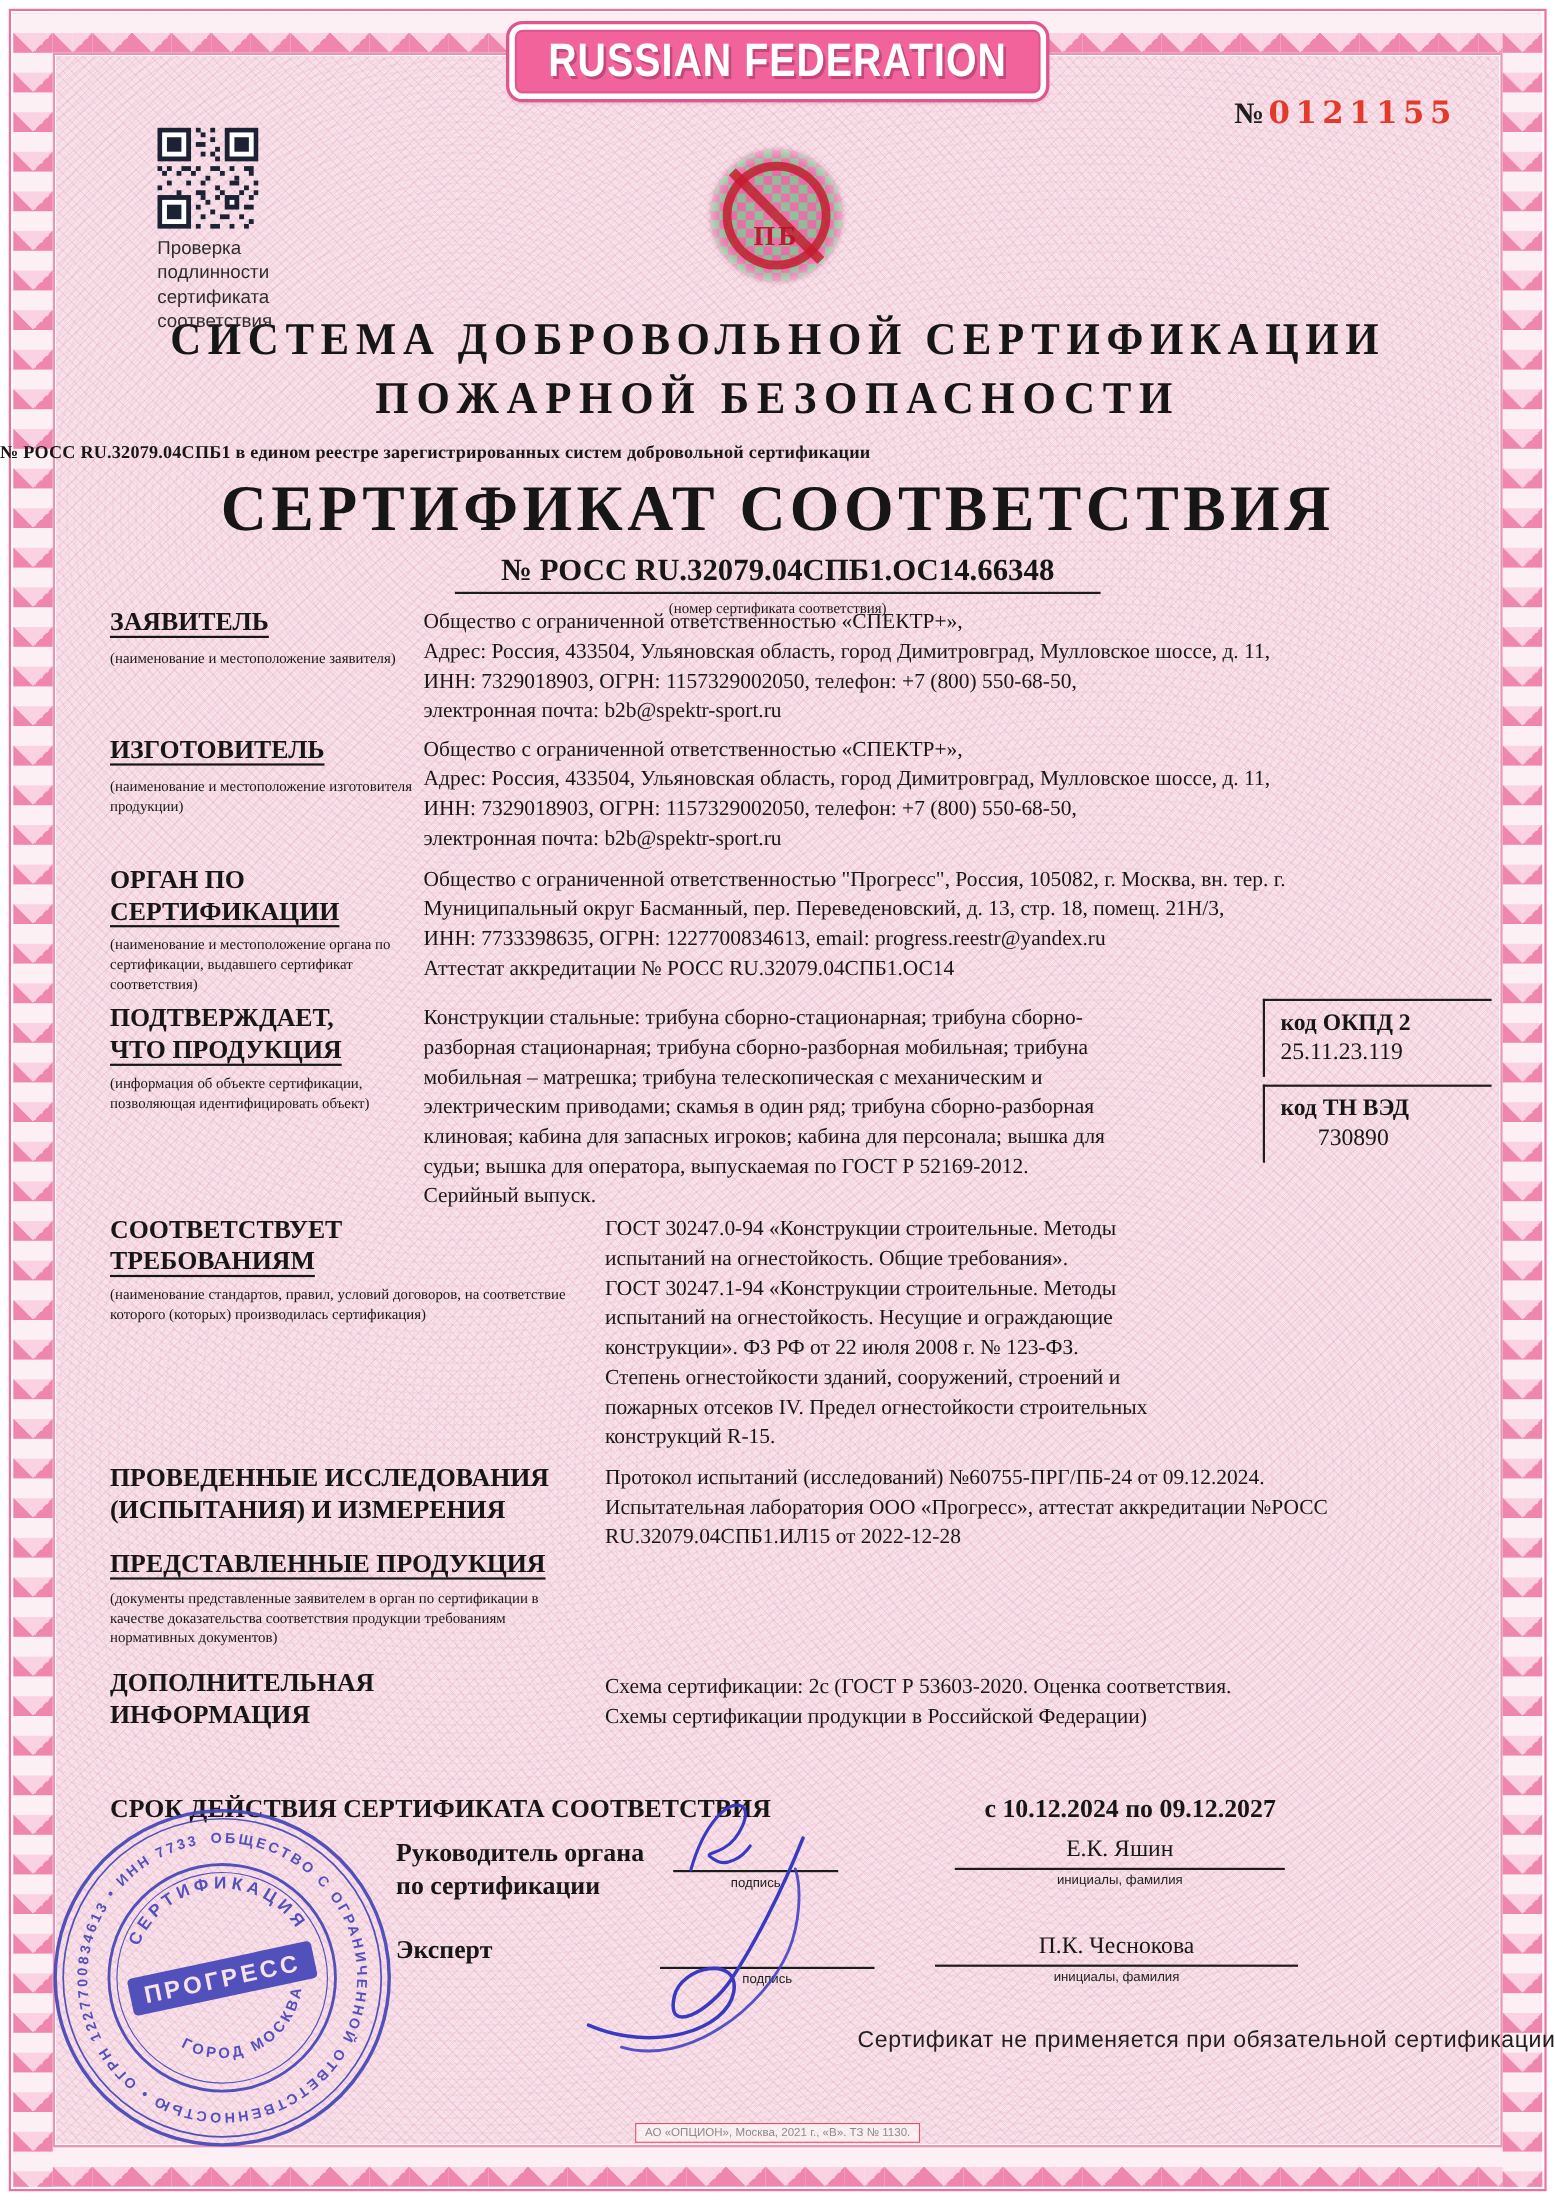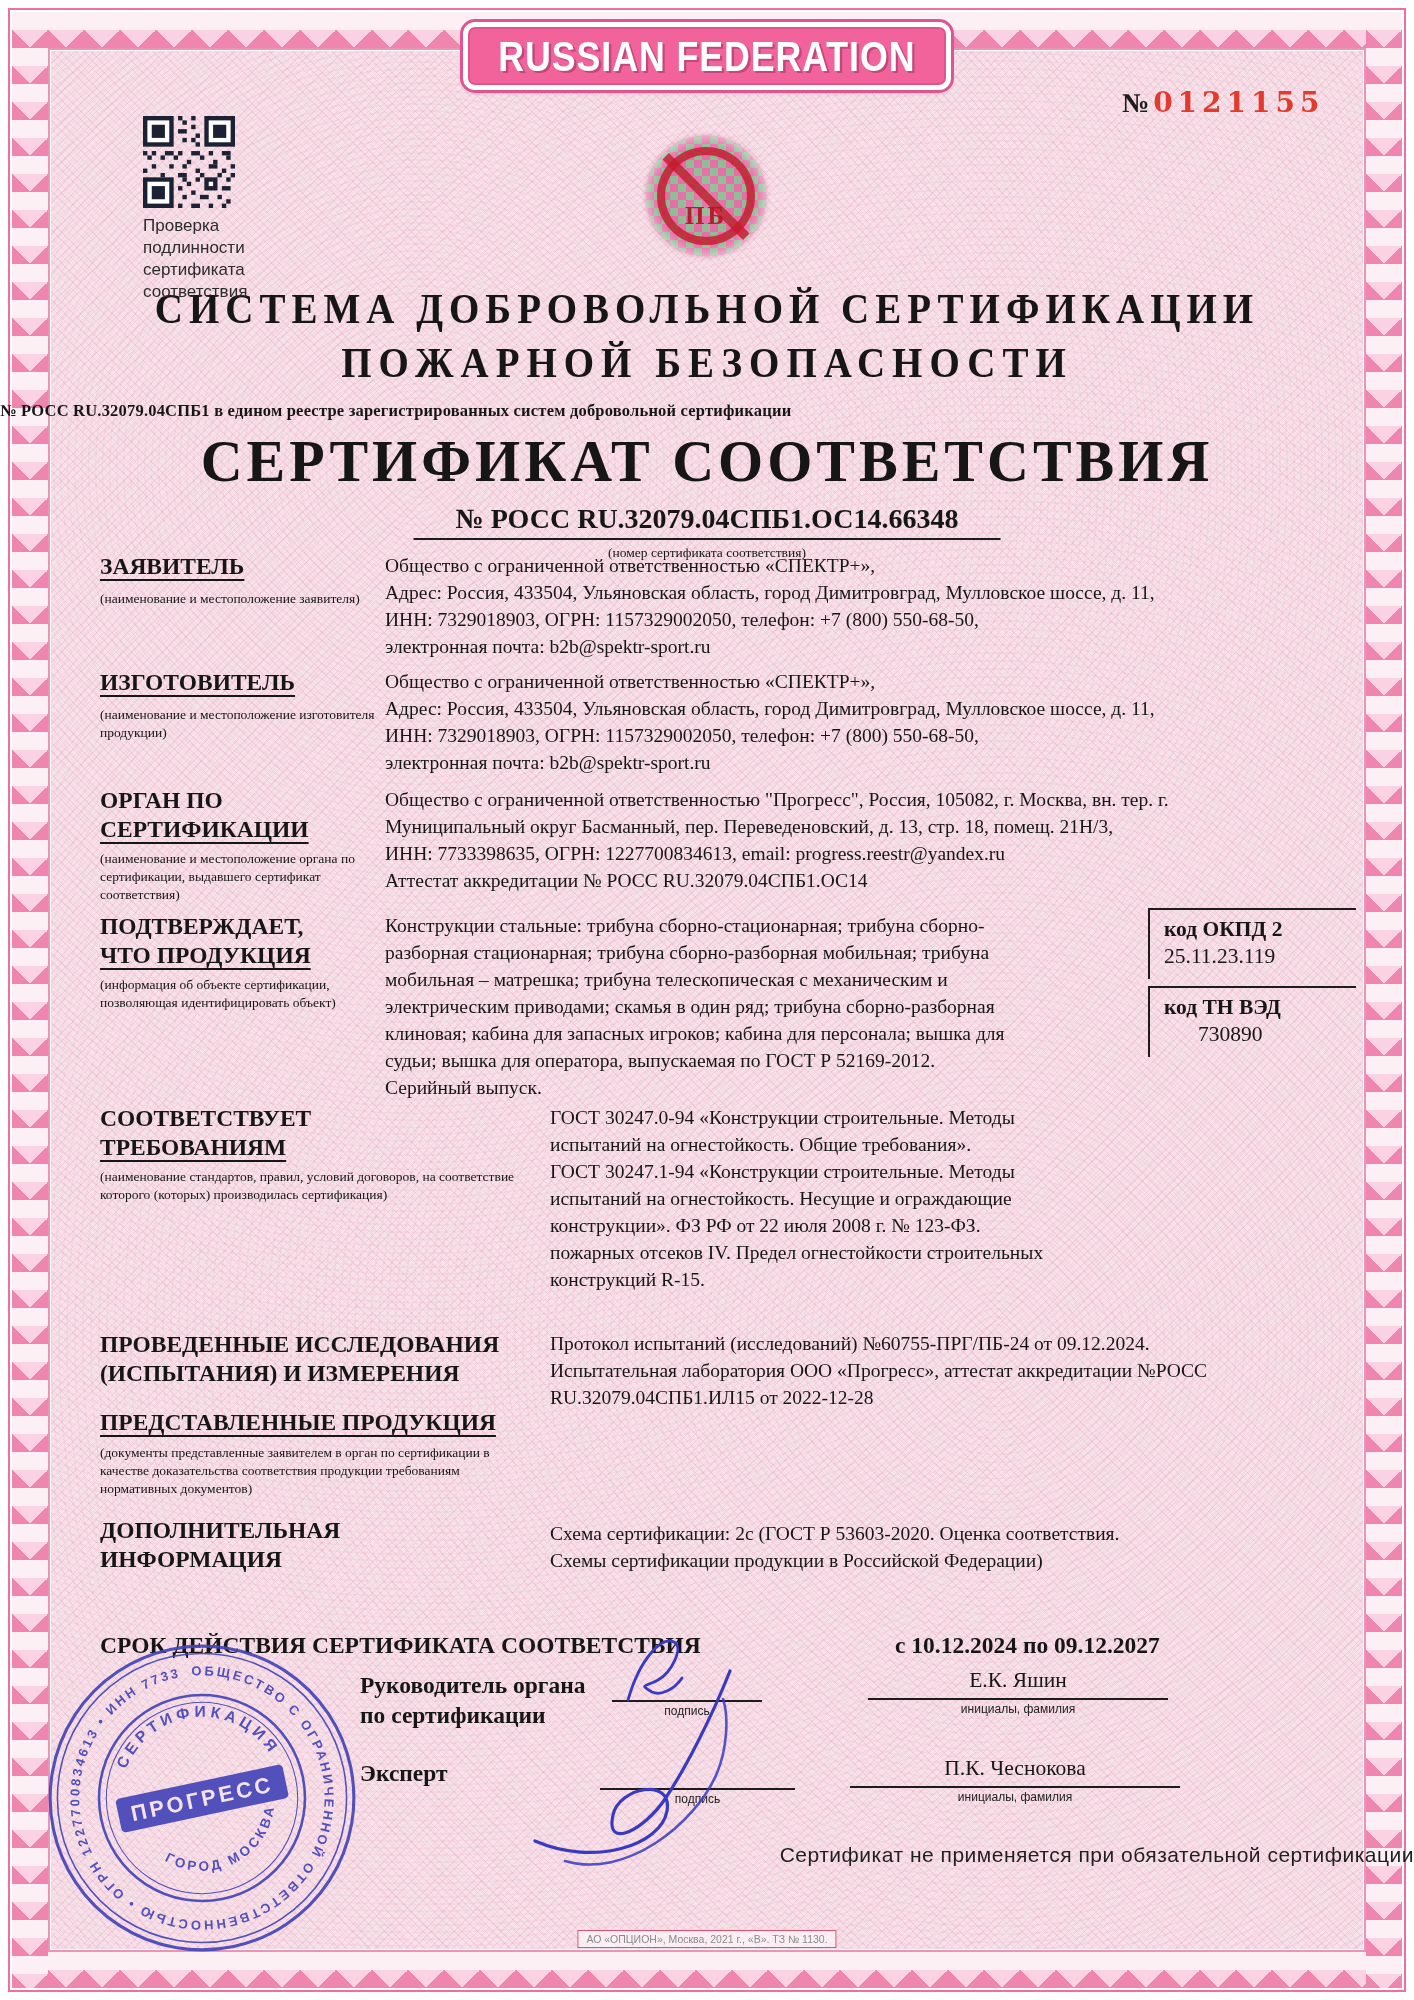--- a/index.html
+++ b/index.html
@@ -249,20 +249,21 @@
   <span>СООТВЕТСТВУЕТ</span><br>
   <span class="u">ТРЕБОВАНИЯМ</span>
 </div>
 <div class="ssub" style="top:1168px;width:450px">(наименование стандартов, правил, условий договоров, на соответствие которого (которых) производилась сертификация)</div>
 <div class="scontent indent" style="top:1104px;width:585px">
   <div>ГОСТ 30247.0-94 «Конструкции строительные. Методы</div>
   <div>испытаний на огнестойкость. Общие требования».</div>
   <div>ГОСТ 30247.1-94 «Конструкции строительные. Методы</div>
   <div>испытаний на огнестойкость. Несущие и ограждающие</div>
   <div>конструкции». ФЗ РФ от 22 июля 2008 г. № 123-ФЗ.</div>
+  <div>Степень огнестойкости зданий, сооружений, строений и</div>
   <div>пожарных отсеков IV. Предел огнестойкости строительных</div>
   <div>конструкций R-15.</div>
 </div>
 
 <div class="slabel" style="top:1330px">
   <span>ПРОВЕДЕННЫЕ ИССЛЕДОВАНИЯ</span><br>
   <span>(ИСПЫТАНИЯ) И ИЗМЕРЕНИЯ</span>
 </div>
 <div class="scontent indent" style="top:1330px;width:600px">
   <div>Протокол испытаний (исследований) №60755-ПРГ/ПБ-24 от 09.12.2024.</div>

